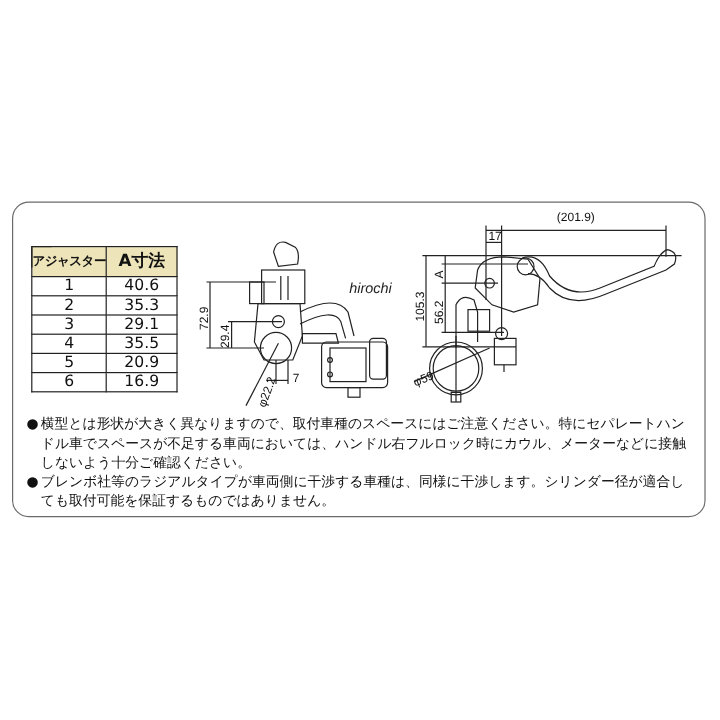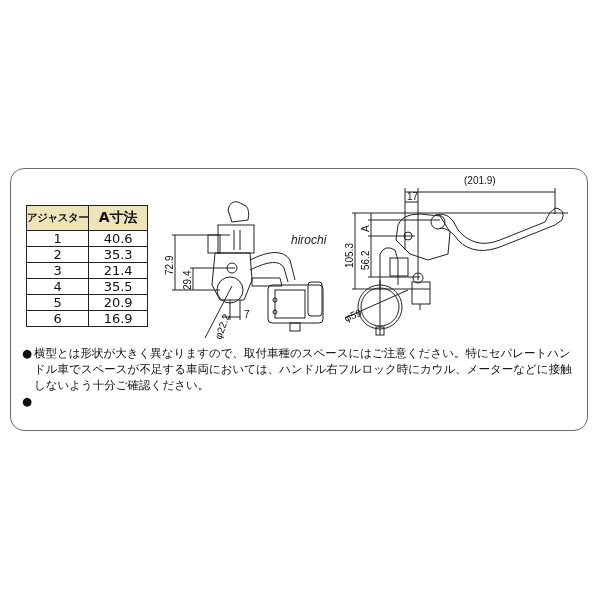--- a/index.html
+++ b/index.html
@@ -42,21 +42,21 @@
     <tr>
         <td>1</td>
         <td>40.6</td>
       </tr>
     <tr>
         <td>2</td>
         <td>35.3</td>
       </tr>
     <tr>
         <td>3</td>
-        <td>21.4</td>
+        <td>29.1</td>
       </tr>
     <tr>
         <td>4</td>
         <td>35.5</td>
       </tr>
     <tr>
         <td>5</td>
         <td>20.9</td>
       </tr>
     <tr>
@@ -149,14 +149,14 @@
   <text class="dimtxt" x="124" y="14">(201.9)</text>
   <text class="dimtxt" x="67" y="30">17</text>
   <text class="dimtxt" transform="translate(29 62) rotate(-90)">A</text>
   <text class="dimtxt" transform="translate(13 98) rotate(-90)">105.3</text>
   <text class="dimtxt" transform="translate(29 100) rotate(-90)">56.2</text>
   <text class="dimtxt" transform="translate(6 152) rotate(-22)">φ59</text>
 </svg>
 
 <div class="notes">
   <p class="note"><span class="bullet">●</span><span>横型とは形状が大きく異なりますので、取付車種のスペースにはご注意ください。特にセパレートハンドル車でスペースが不足する車両においては、ハンドル右フルロック時にカウル、メーターなどに接触しないよう十分ご確認ください。</span></p>
-  <p class="note"><span class="bullet">●</span></p>
+  <p class="note"><span class="bullet">●</span><span>ブレンボ社等のラジアルタイプが車両側に干渉する車種は、同様に干渉します。シリンダー径が適合しても取付可能を保証するものではありません。</span></p>
 </div>
 
 </body></html>

